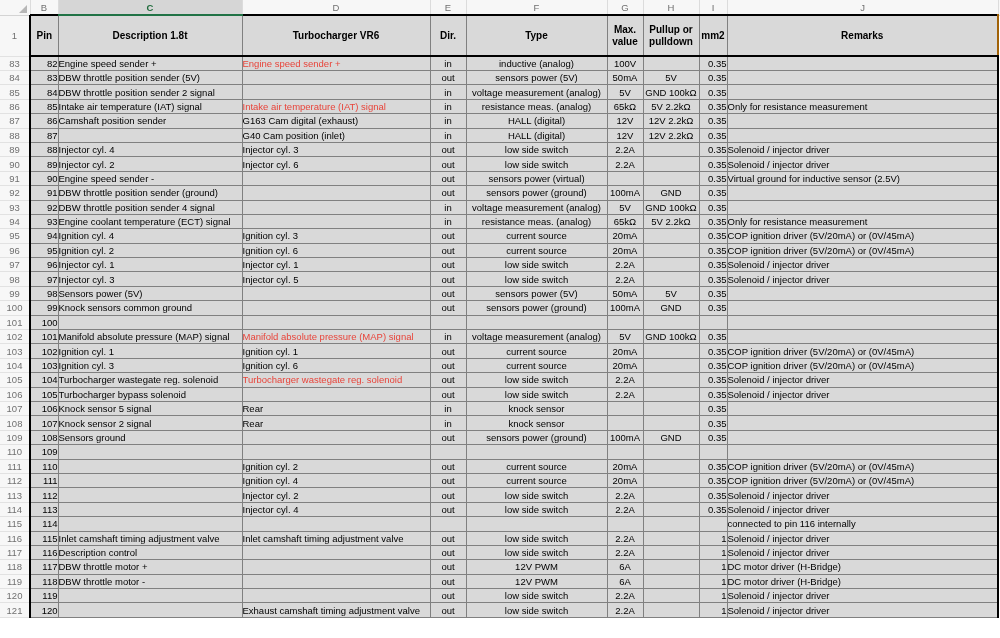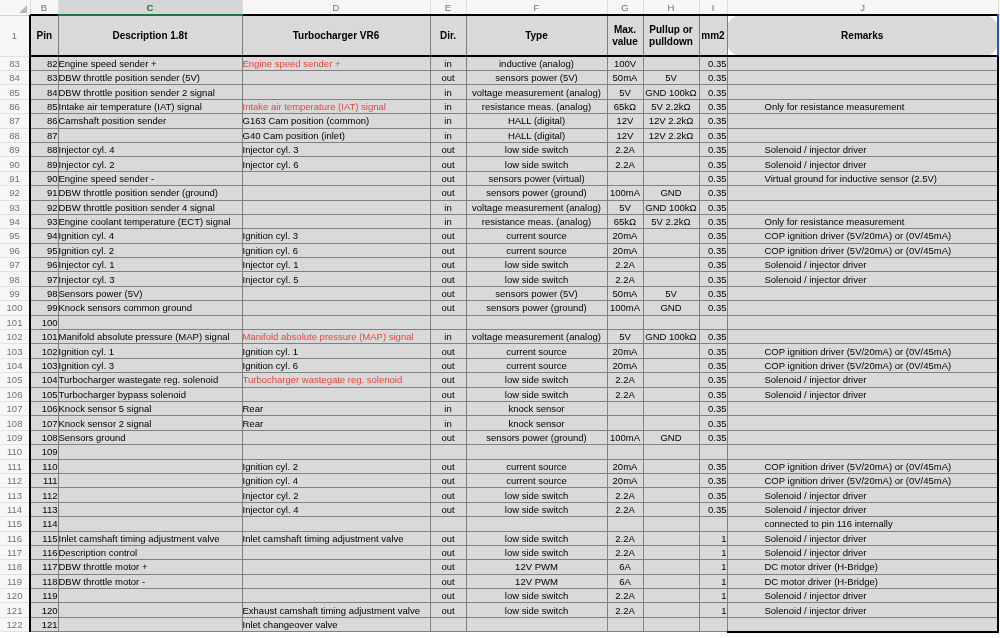--- a/index.html
+++ b/index.html
@@ -71,39 +71,39 @@
     height:14.4px;
     box-sizing:border-box;
     white-space:nowrap;
     overflow:hidden;
     padding:0 2px;
     vertical-align:middle;
     line-height:13px;
   }
   
   td.c.thick-l{border-left:2px solid #000;}
-  td.c.thick-r{border-right:2px solid #000;padding-left:37px;}
+  td.c.thick-r{border-right:2px solid #000;}
   td.c.thick-b{border-bottom:2px solid #000;}
 
   td.hcell{
     background:#d9d9d9;
     border:1px solid #808080;
     border-top:2px solid #000;
     border-bottom:2px solid #000;
     height:41px;
     text-align:center;
     vertical-align:middle;
     font-weight:bold;
     font-size:10px;
     line-height:12px;
     padding:0 2px;
     box-sizing:border-box;
   }
   td.hcell.first{border-left:2px solid #000;}
-  td.hcell.last{border-right:2px solid #1d4ed8;border-radius:14px;}
+  td.hcell.last{border-right:2px solid #a16207;}
 
   .num{text-align:right;}
   .ctr{text-align:center;}
   .lft{text-align:left;}
   .red{color:#e8443a;}
 
   
   col.w-rh{width:30px;}
   col.w-b{width:28px;}
   col.w-c{width:184px;}
@@ -220,21 +220,21 @@
           <td class="c ctr">65kΩ</td>
           <td class="c ctr">5V 2.2kΩ</td>
           <td class="c num">0.35</td>
           <td class="c lft thick-r">Only for resistance measurement</td>
           <td></td>
         </tr>
         <tr>
           <td class="rowhead" style="text-align: center;">87</td>
           <td class="c num thick-l">86</td>
           <td class="c lft">Camshaft position sender</td>
-          <td class="c lft">G163 Cam position (common)</td>
+          <td class="c lft">G163 Cam digital (exhaust)</td>
           <td class="c ctr">in</td>
           <td class="c ctr">HALL (digital)</td>
           <td class="c ctr">12V</td>
           <td class="c ctr">12V 2.2kΩ</td>
           <td class="c num">0.35</td>
           <td class="c lft thick-r"></td>
           <td></td>
         </tr>
         <tr>
           <td class="rowhead" style="text-align: center;">88</td>
@@ -671,29 +671,16 @@
           <td class="c lft"></td>
           <td class="c lft">Exhaust camshaft timing adjustment valve</td>
           <td class="c ctr">out</td>
           <td class="c ctr">low side switch</td>
           <td class="c ctr">2.2A</td>
           <td class="c ctr"></td>
           <td class="c num">1</td>
           <td class="c lft thick-r">Solenoid / injector driver</td>
           <td></td>
         </tr>
-        <tr>
-          <td class="rowhead" style="text-align: center;">122</td>
-          <td class="c num thick-l">121</td>
-          <td class="c lft"></td>
-          <td class="c lft">Inlet changeover valve</td>
-          <td class="c ctr"></td>
-          <td class="c ctr"></td>
-          <td class="c ctr"></td>
-          <td class="c ctr"></td>
-          <td class="c num"></td>
-          <td class="c lft thick-r thick-b"></td>
-          <td></td>
-        </tr>
       </tbody>
   </table>
 
 </div>
 
 </body></html>

